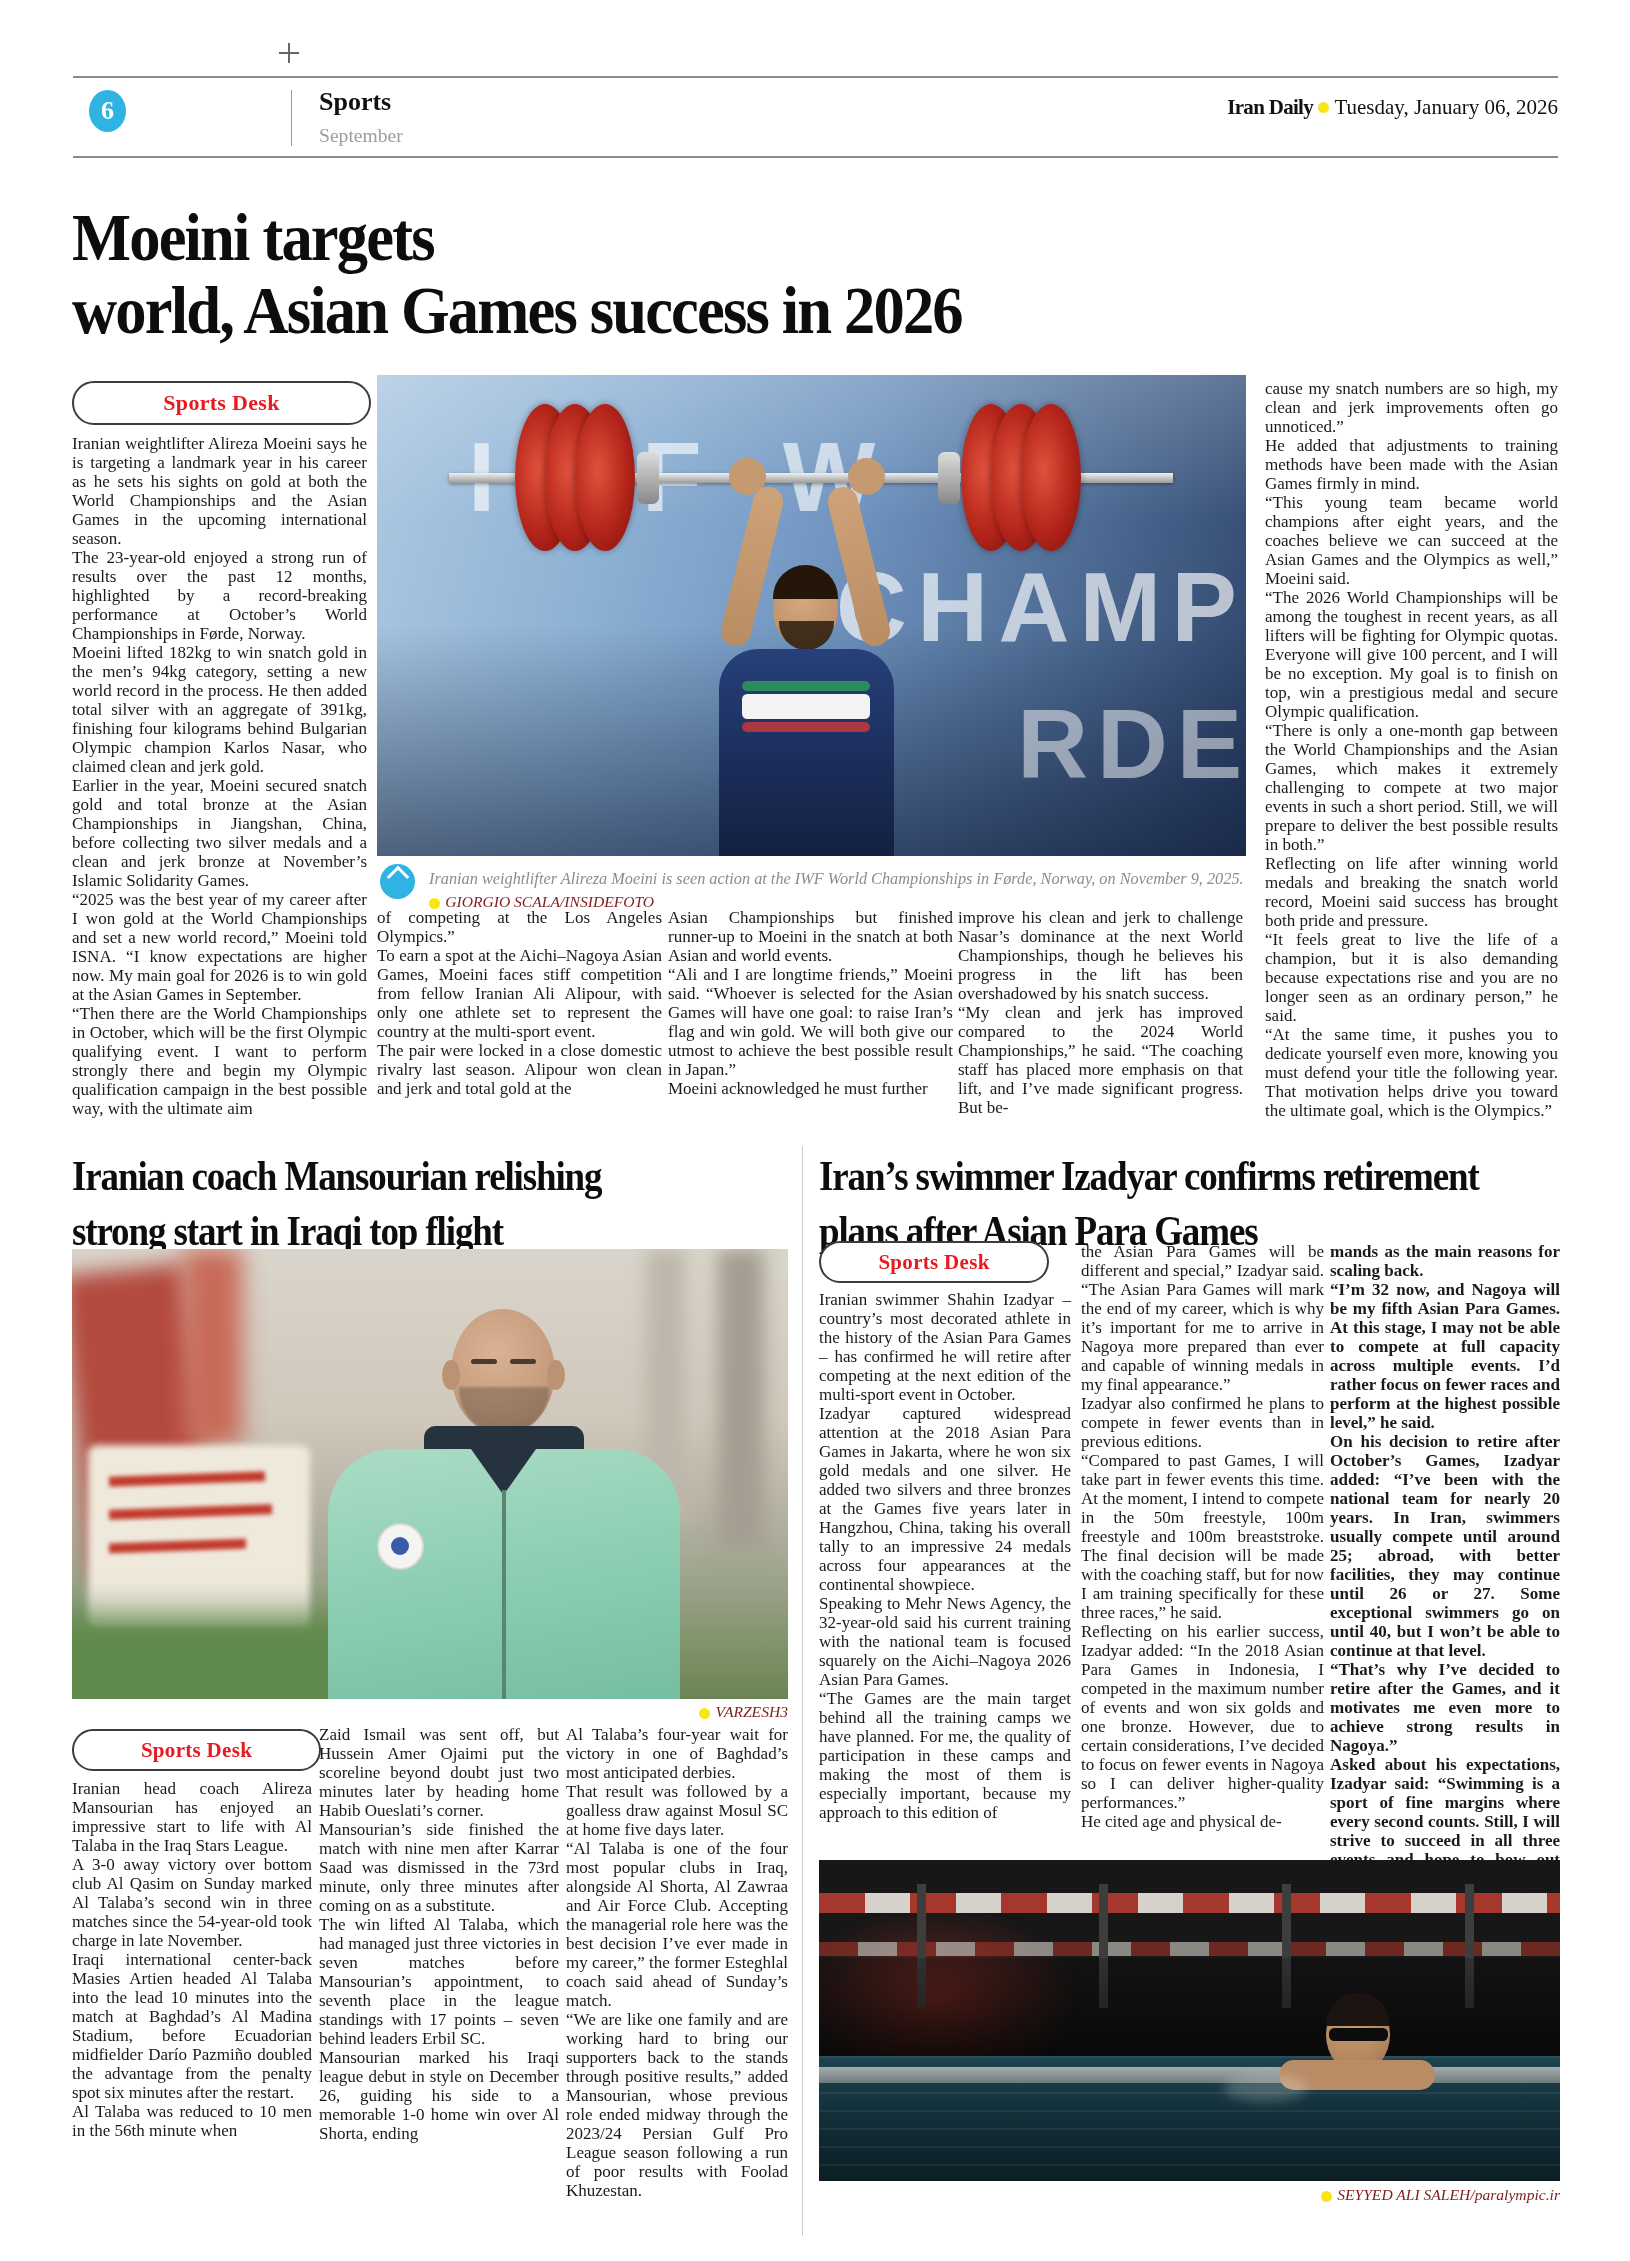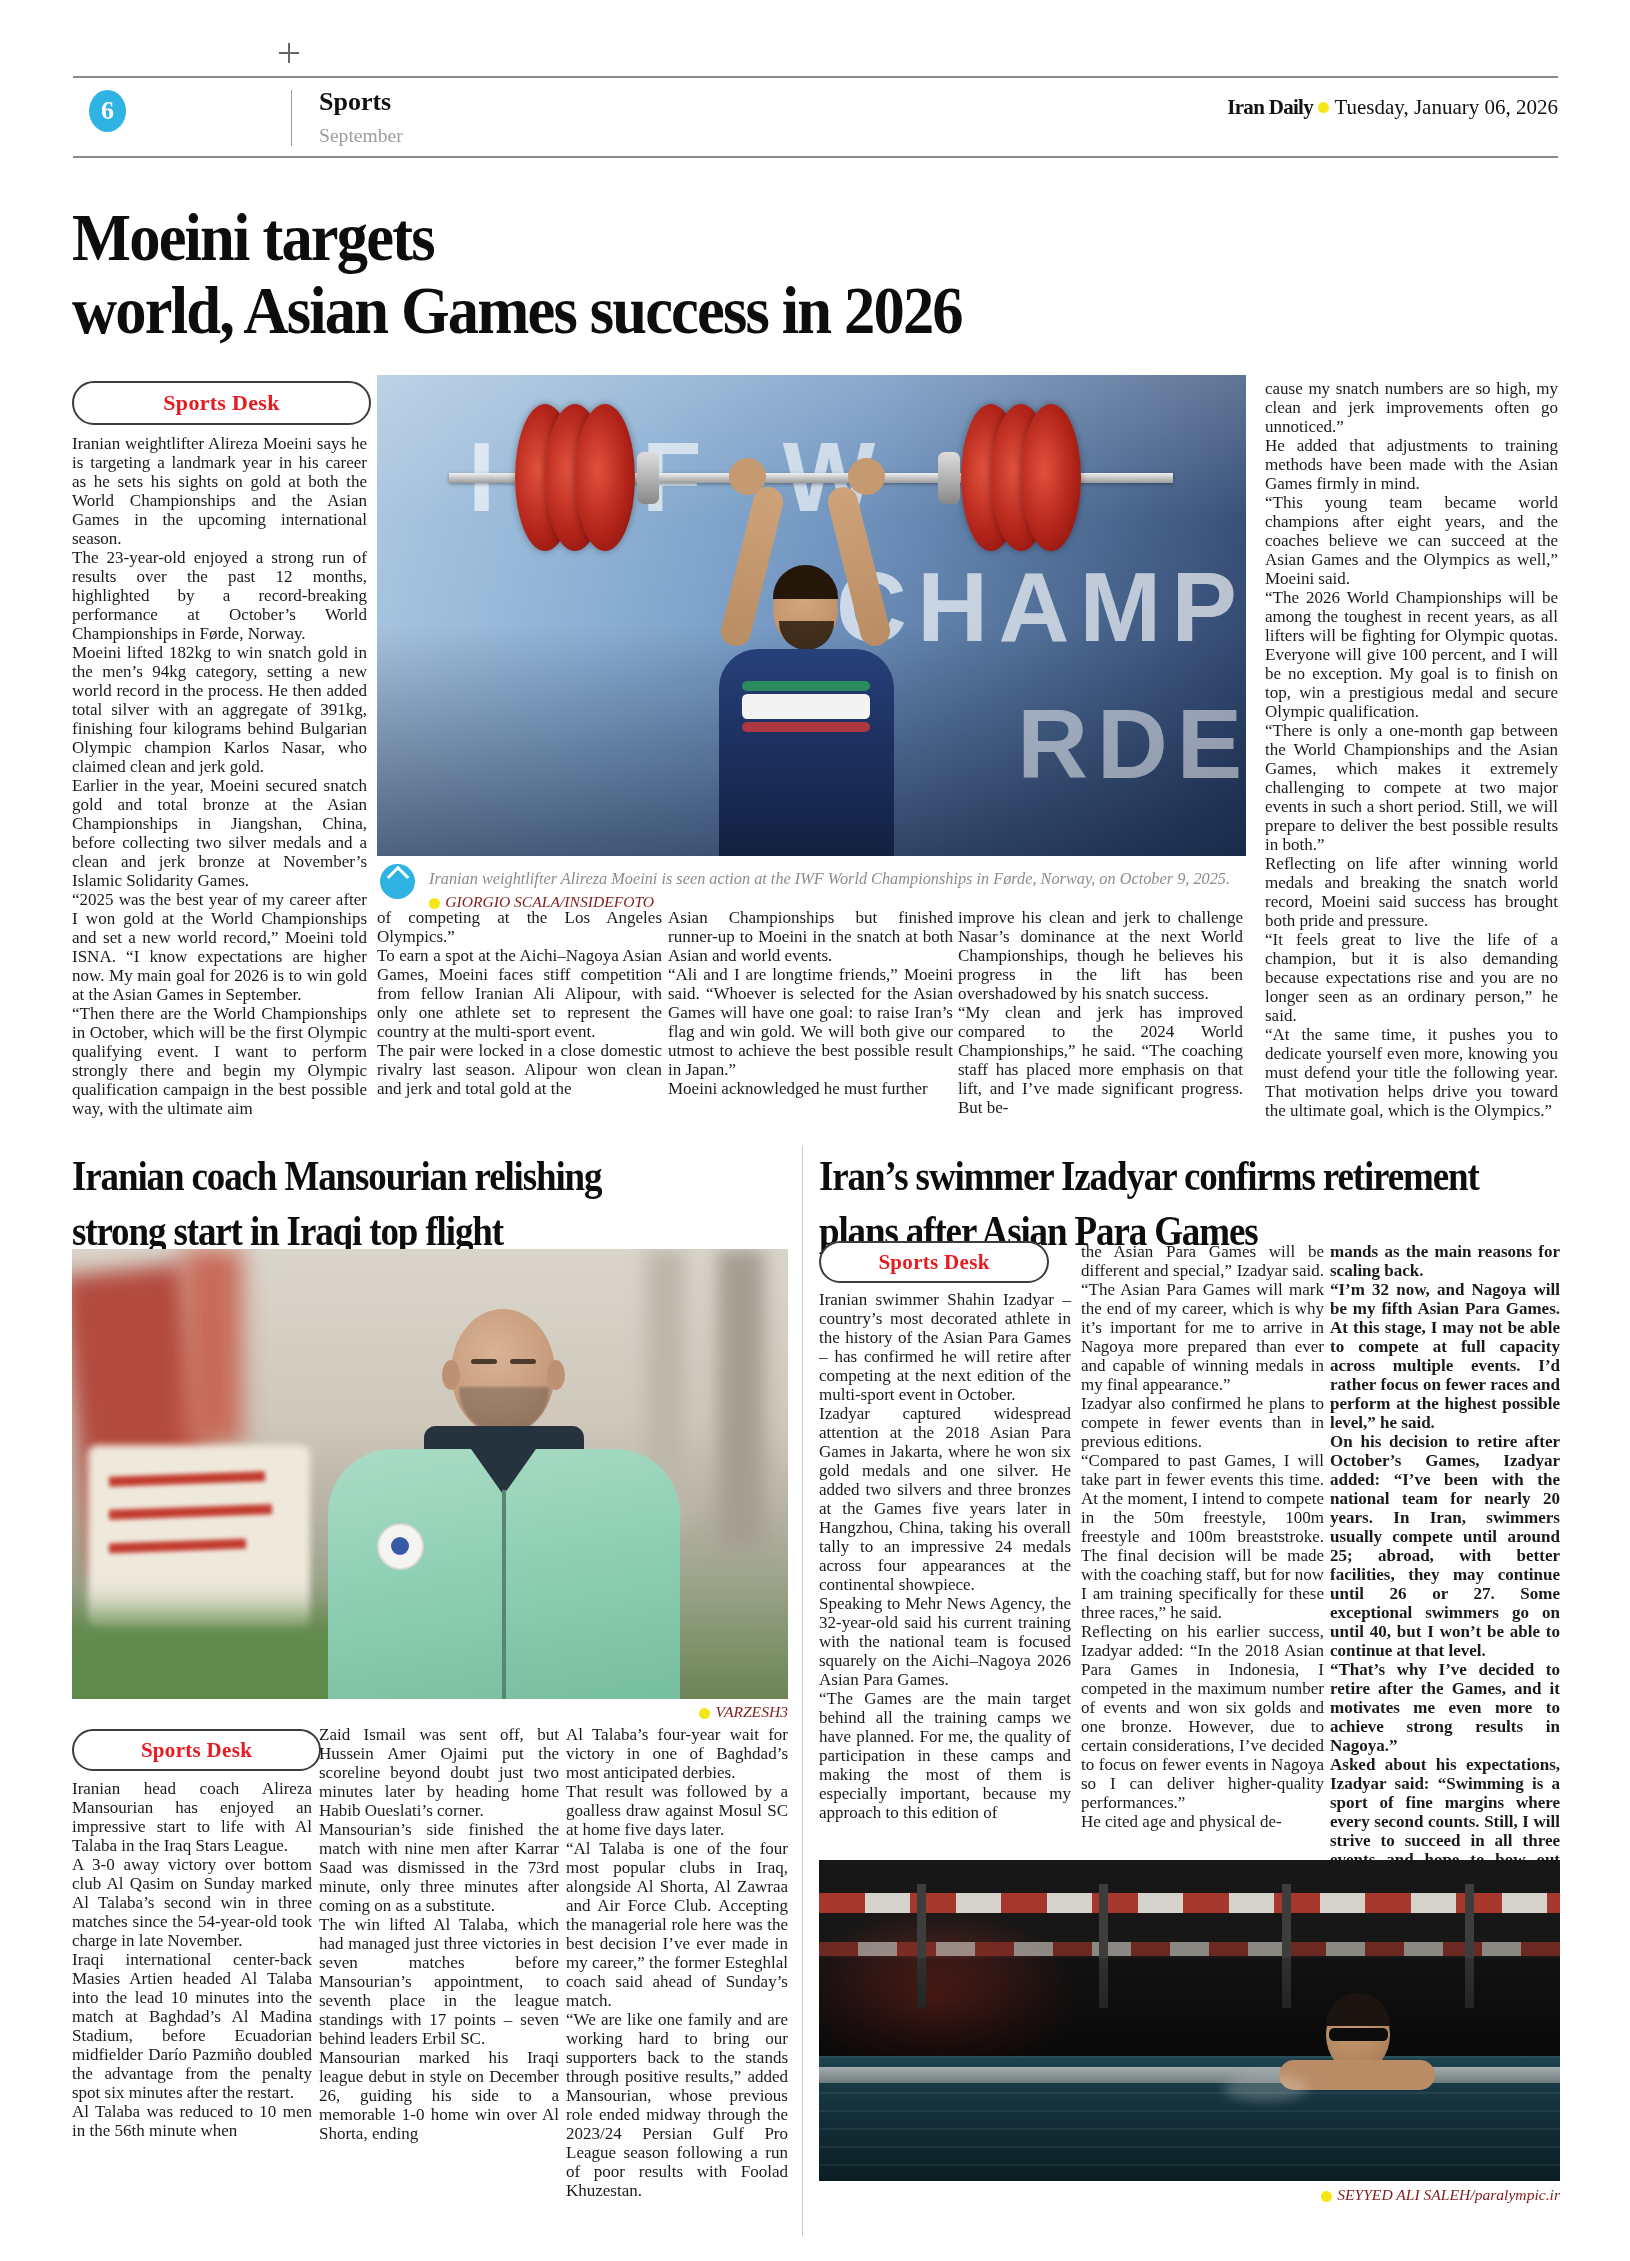--- a/index.html
+++ b/index.html
@@ -97,21 +97,21 @@
   <div class="abs" style="left:342px;top:274px;width:175px;height:209px;border-radius:39px 39px 0 0;
        background:linear-gradient(180deg,#27407a 0%,#1b2d5a 55%,#13203f 100%);"></div>
   <div class="abs" style="left:365px;top:306px;width:128px;height:10.4px;border-radius:5.2px;background:#2c9a5c;opacity:.85;"></div>
   <div class="abs" style="left:365px;top:319px;width:128px;height:25px;border-radius:5.2px;background:#f3f3f3;"></div>
   <div class="abs" style="left:365px;top:347px;width:128px;height:10.4px;border-radius:5.2px;background:#c43a3a;opacity:.85;"></div>
 </div>
 
 <div class="abs capicon" style="left:380px;top:864px;width:35px;height:35px;">
   <span class="chev"></span>
 </div>
-<div class="abs caption" style="left:429px;top:869px;width:815px;">Iranian weightlifter Alireza Moeini is seen action at the IWF World Championships in Førde, Norway, on October 9, 2025.</div>
+<div class="abs caption" style="left:429px;top:869px;width:815px;">Iranian weightlifter Alireza Moeini is seen action at the IWF World Championships in Førde, Norway, on November 9, 2025.</div>
 <div class="abs" style="left:429px;top:893px;">
   <span class="dot" style="margin-left:0;"></span><span class="credit">GIORGIO SCALA/INSIDEFOTO</span>
 </div>
 
 <div class="abs body-text" style="left:377px;top:908px;width:285px;">of competing at the Los Angeles Olympics.”
 To earn a spot at the Aichi–Nagoya Asian Games, Moeini faces stiff competition from fellow Iranian Ali Alipour, with only one athlete set to represent the country at the multi-sport event.
 The pair were locked in a close domestic rivalry last season. Alipour won clean and jerk and total gold at the</div>
 <div class="abs body-text" style="left:668px;top:908px;width:285px;">Asian Championships but finished runner-up to Moeini in the snatch at both Asian and world events.
 “Ali and I are longtime friends,” Moeini said. “Whoever is selected for the Asian Games will have one goal: to raise Iran’s flag and win gold. We will both give our utmost to achieve the best possible result in Japan.”
 Moeini acknowledged he must further</div>

